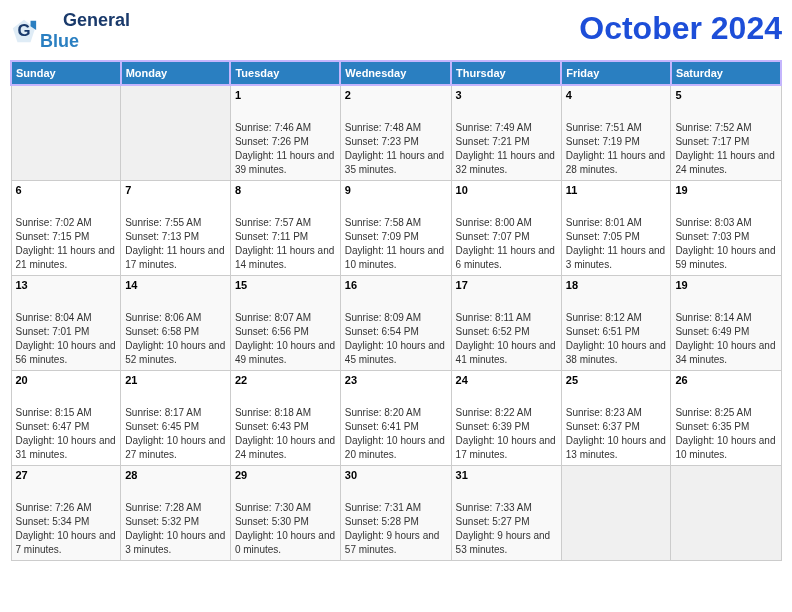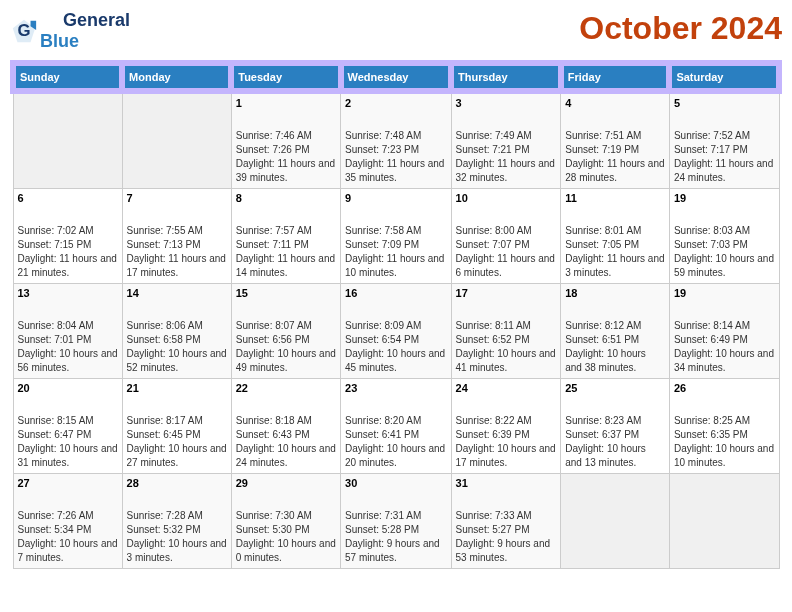--- a/index.html
+++ b/index.html
@@ -29,38 +29,38 @@
       width: 28px;
       height: 28px;
       margin-right: 2px;
     }
     .title-block {
       text-align: right;
     }
     .month-title {
       font-size: 32px;
       font-weight: bold;
-      color: #c2410c;
+      color: #1d4ed8;
     }
     .location {
       font-size: 14px;
       color: #555;
     }
     .calendar {
       width: 100%;
       border-collapse: collapse;
       font-size: 10.5px;
     }
     .calendar th {
       background-color: #2a7fc1;
       color: #fff;
       padding: 5px 4px;
       text-align: left;
       font-size: 11px;
-      border: 6px solid #c4b5fd;
+      border: 2px solid #c4b5fd;
     }
     .calendar td {
       border: 1px solid #ccc;
       vertical-align: top;
       padding: 3px 4px;
       width: 113px;
       min-height: 75px;
       background: #fff;
     }
     .calendar tr:nth-child(odd) td {

